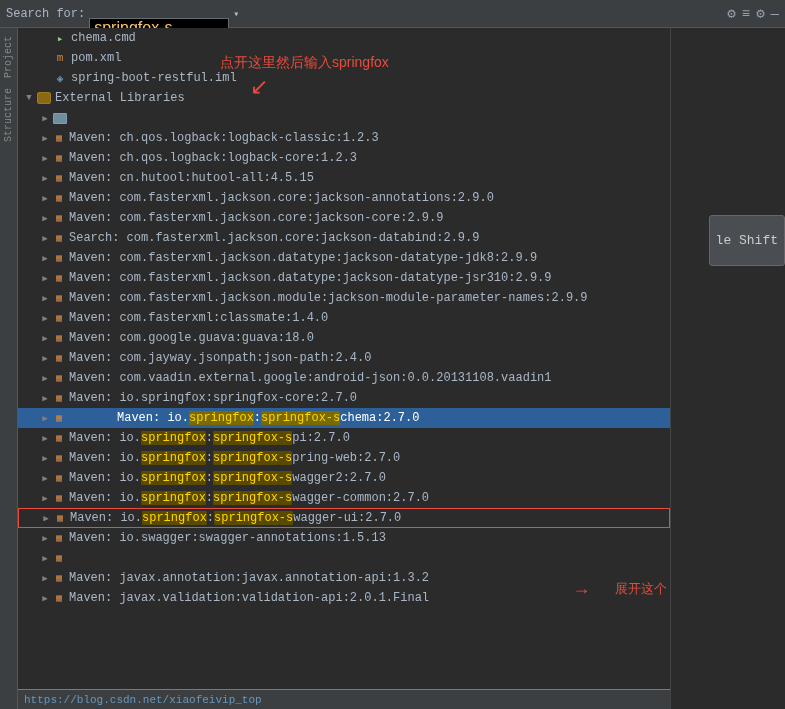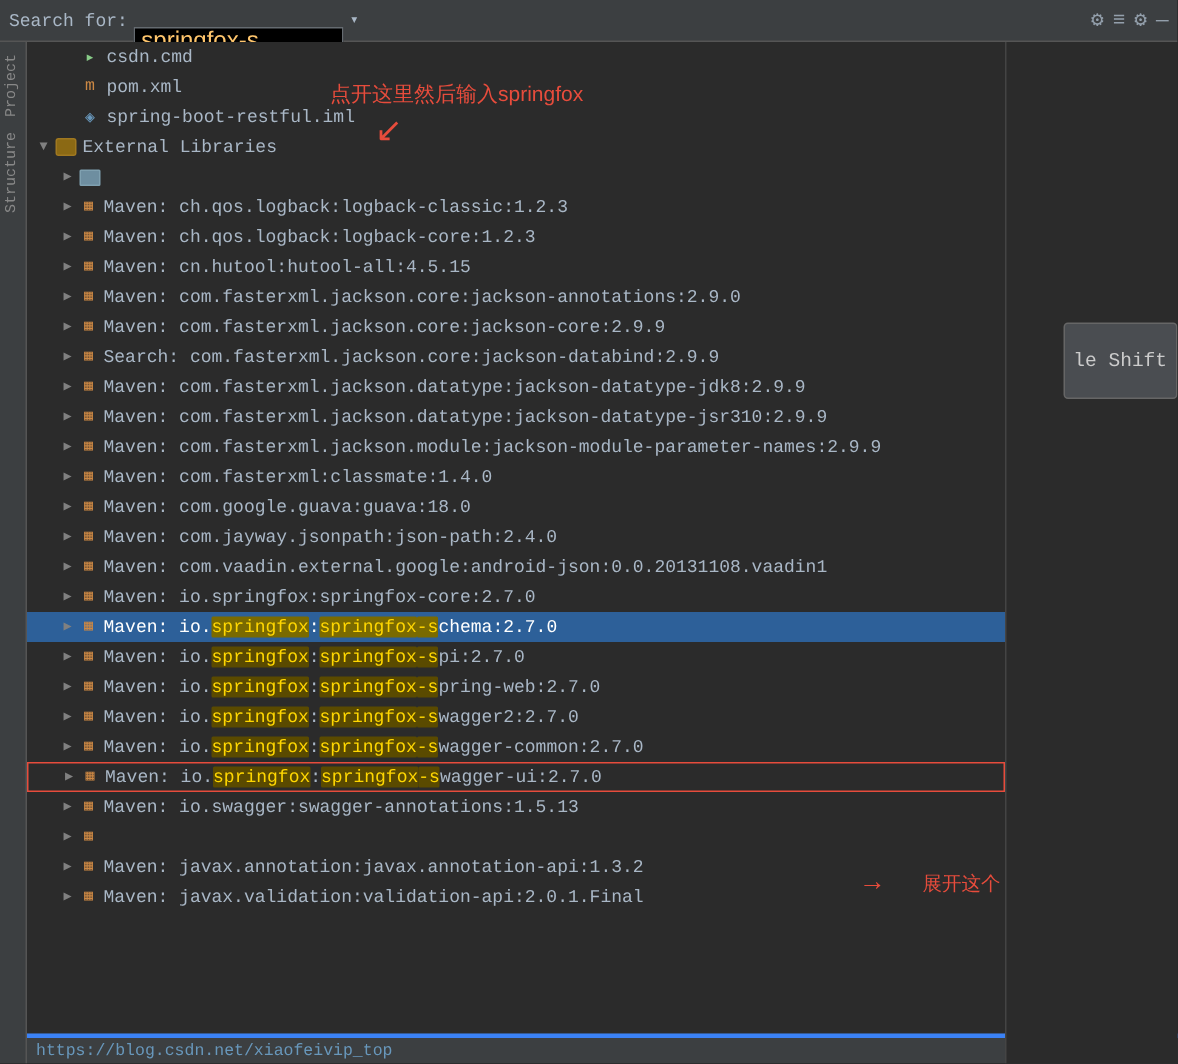--- a/index.html
+++ b/index.html
@@ -182,21 +182,21 @@
 
     .item-label {
       font-size: 12px;
       color: #a9b7c6;
     }
     .item-label .highlight {
       background: #5a4a00;
       color: #ffd700;
       border-radius: 1px;
     }
-    .selected .item-label { color: #ffffff; }
+    .selected .item-label { color: #ffffff; margin-left: 48px; }
     .selected .item-label .highlight {
       background: #7a6a00;
     }
 
     
     .annotation-bubble {
       position: absolute;
       top: 54px;
       left: 220px;
       background: transparent;
@@ -233,21 +233,21 @@
     }
 
     
     .bottom-bar {
       position: absolute;
       bottom: 0;
       left: 18px;
       right: 0;
       height: 20px;
       background: #3c3f41;
-      border-top: 3px solid #3b82f6;
+      border-top: 1px solid #3b82f6;
       display: flex;
       align-items: center;
       padding: 0 6px;
     }
     .bottom-url {
       color: #6897bb;
       font-size: 11px;
       text-decoration: none;
     }
 
@@ -289,21 +289,21 @@
 
 <div class="side-tab-left">
   <span class="side-tab-btn">Project</span>
   <span class="side-tab-btn">Structure</span>
 </div>
 
 <div class="main-content" id="tree-container">
 <div class="tree-item" style="padding-left: 20px;">
       <span class="arrow"></span>
       <span class="item-icon file-icon cmd-icon">▸</span>
-      <span class="item-label">csdn.cmd</span>
+      <span class="item-label">chema.cmd</span>
     </div>
     <div class="tree-item" style="padding-left: 20px;">
       <span class="arrow"></span>
       <span class="item-icon file-icon xml-icon">m</span>
       <span class="item-label">pom.xml</span>
     </div>
     <div class="tree-item" style="padding-left: 20px;">
       <span class="arrow"></span>
       <span class="item-icon file-icon iml-icon">◈</span>
       <span class="item-label">spring-boot-restful.iml</span>

